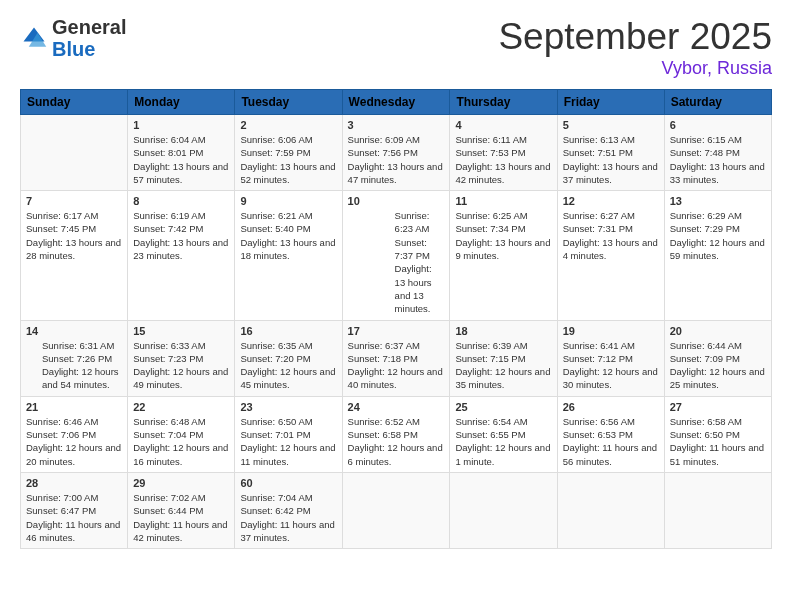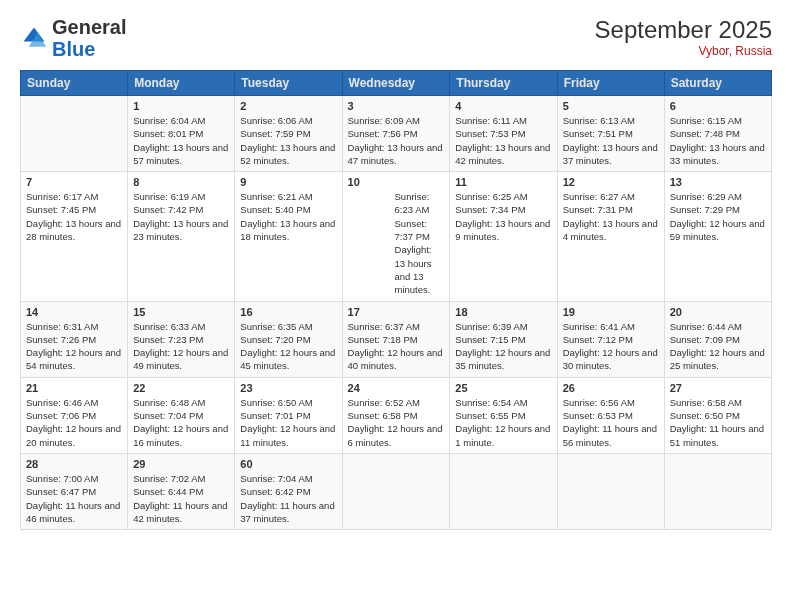--- a/index.html
+++ b/index.html
@@ -35,36 +35,36 @@
     .logo-text .general { color: #333; }
     .logo-text .blue { color: #1a6bbf; }
     .logo-icon {
       width: 28px;
       height: 28px;
     }
     .title-block {
       text-align: right;
     }
     .month-title {
-      font-size: 24px;
+      font-size: 37px;
       color: #333;
       font-weight: normal;
     }
     .location {
-      font-size: 12px;
-      color: #b91c1c;
+      font-size: 18px;
+      color: #6d28d9;
     }
     .calendar {
       width: 100%;
       border-collapse: collapse;
       border: 1px solid #ccc;
     }
     .calendar th {
       background-color: #2a6db5;
-      color: #e5e5e5;
+      color: #000000;
       font-size: 12px;
       font-weight: bold;
       padding: 5px 6px;
       text-align: left;
       border: 1px solid #1a5a9a;
     }
     .calendar td {
       vertical-align: top;
       font-size: 9.5px;
       color: #333;
@@ -205,21 +205,21 @@
           <td>
             <span class="day-num">13</span>
             <div class="day-info" style="white-space: pre-line;">Sunrise: 6:29 AM
 Sunset: 7:29 PM
 Daylight: 12 hours and 59 minutes.</div>
           </td>
         </tr>
         <tr>
           <td>
             <span class="day-num">14</span>
-            <div class="day-info" style="white-space: pre-line;">Sunrise: 6:31 AM
+            <div class="day-info" style="white-space: pre-line; margin-left: 16px;">Sunrise: 6:31 AM
 Sunset: 7:26 PM
 Daylight: 12 hours and 54 minutes.</div>
           </td>
           <td>
             <span class="day-num">15</span>
             <div class="day-info" style="white-space: pre-line;">Sunrise: 6:33 AM
 Sunset: 7:23 PM
 Daylight: 12 hours and 49 minutes.</div>
           </td>
           <td>

